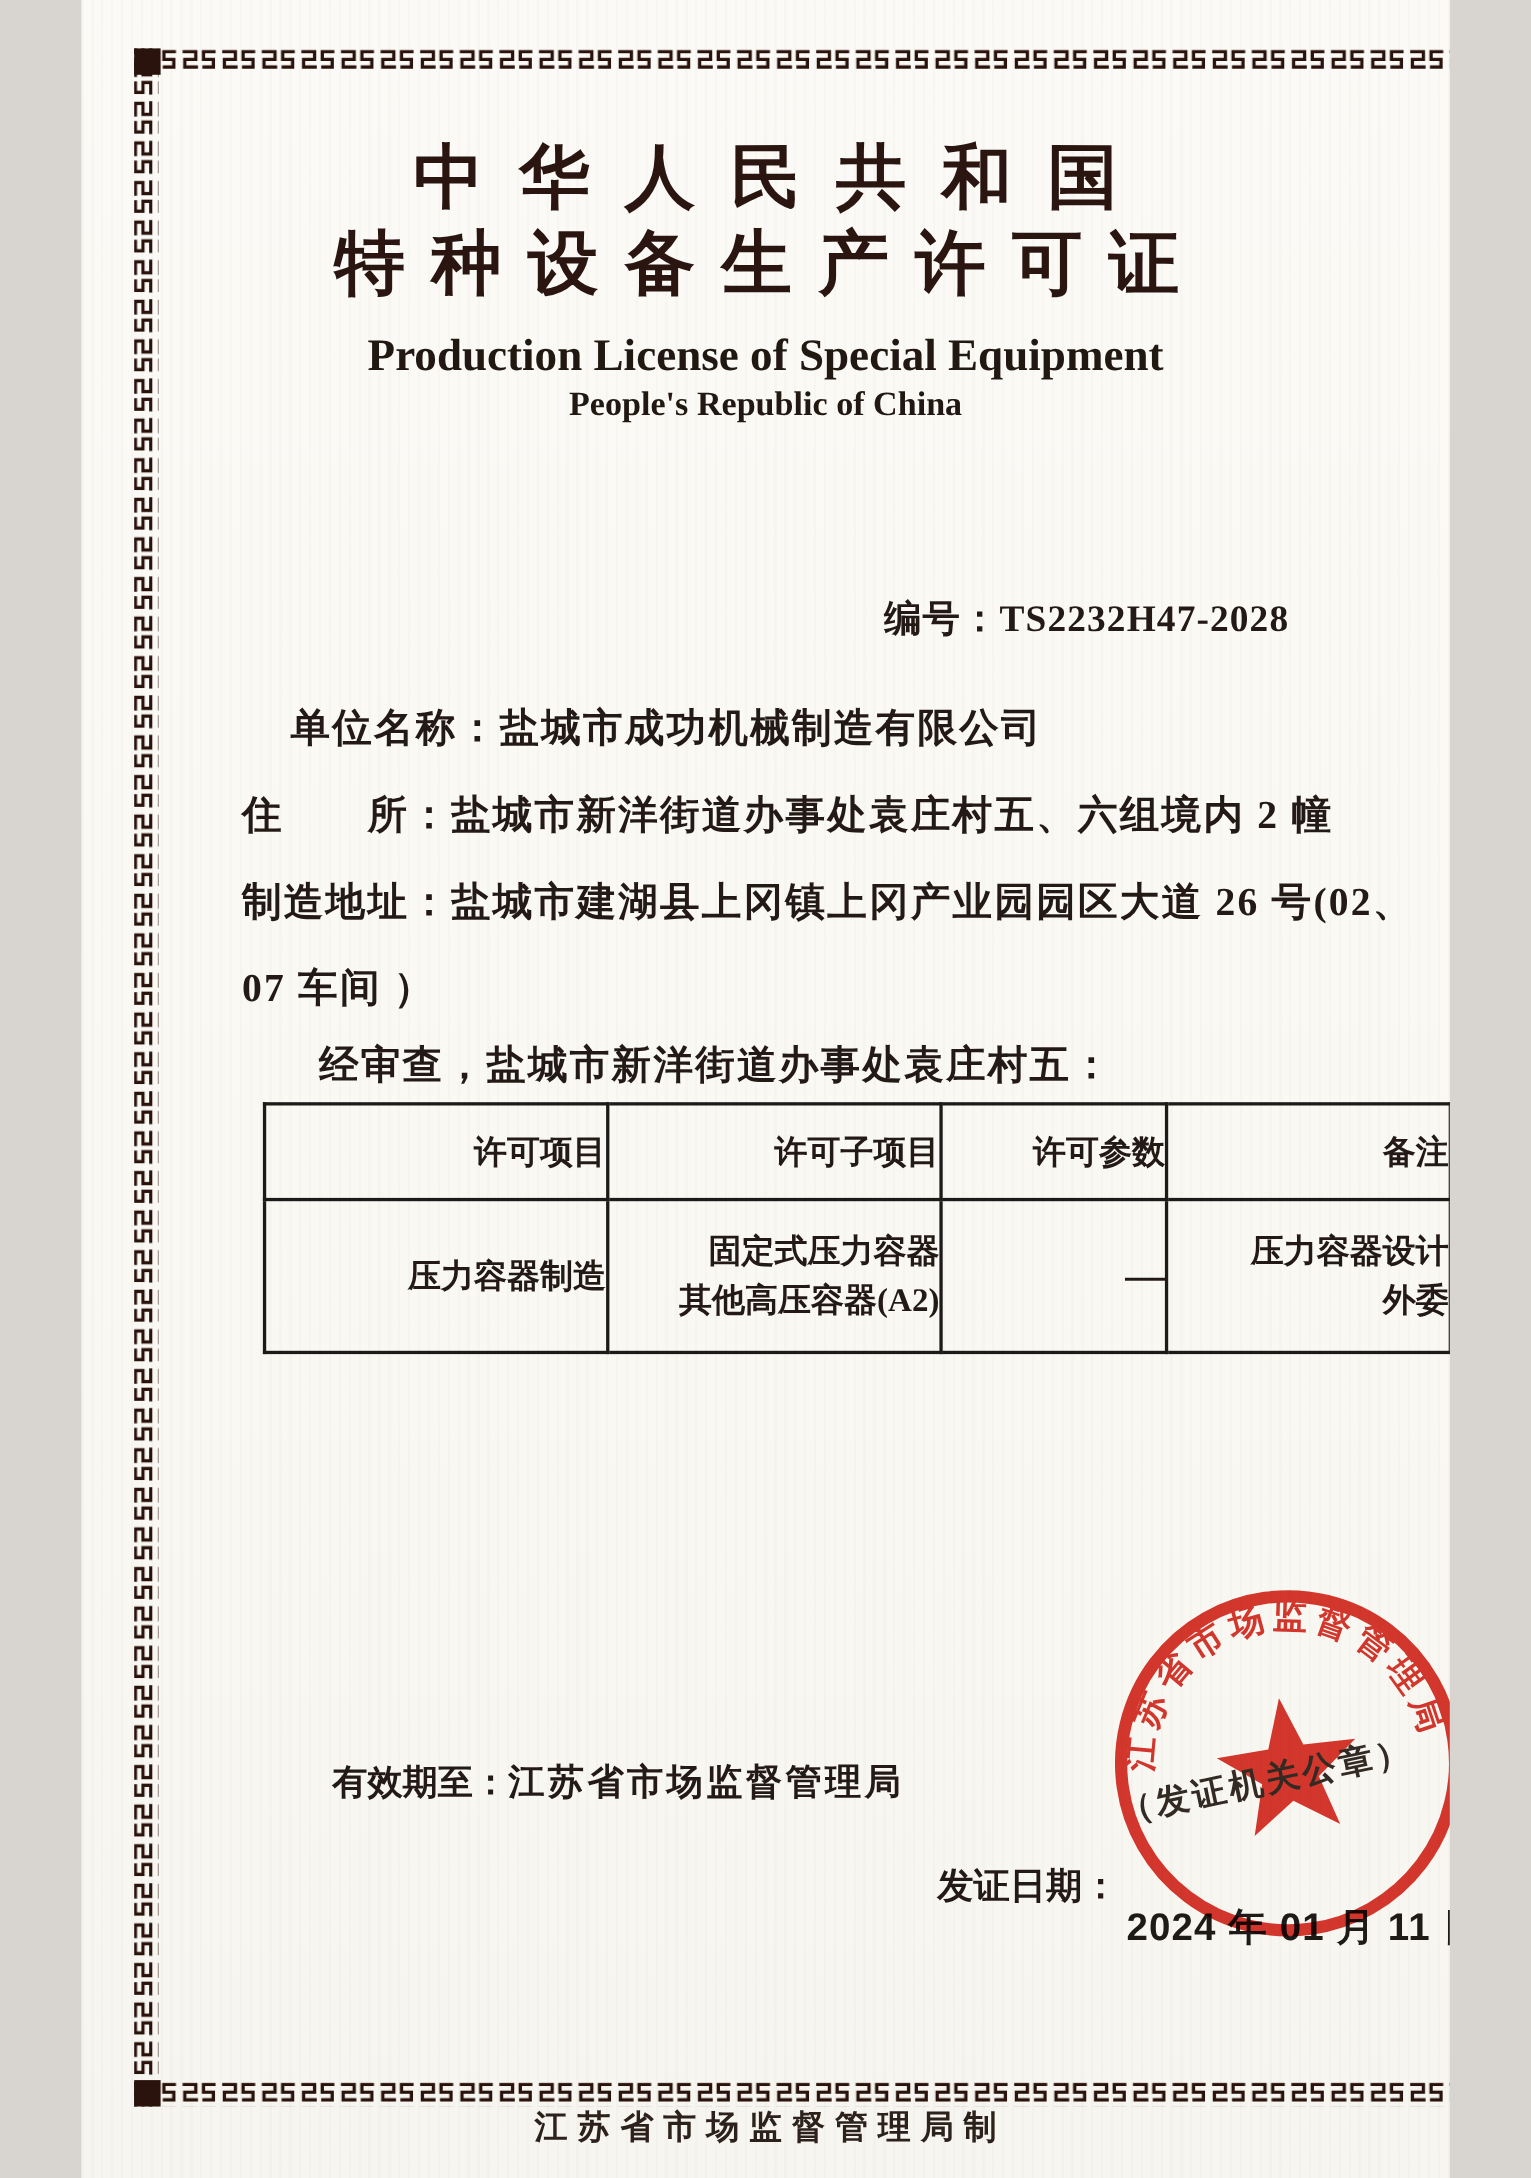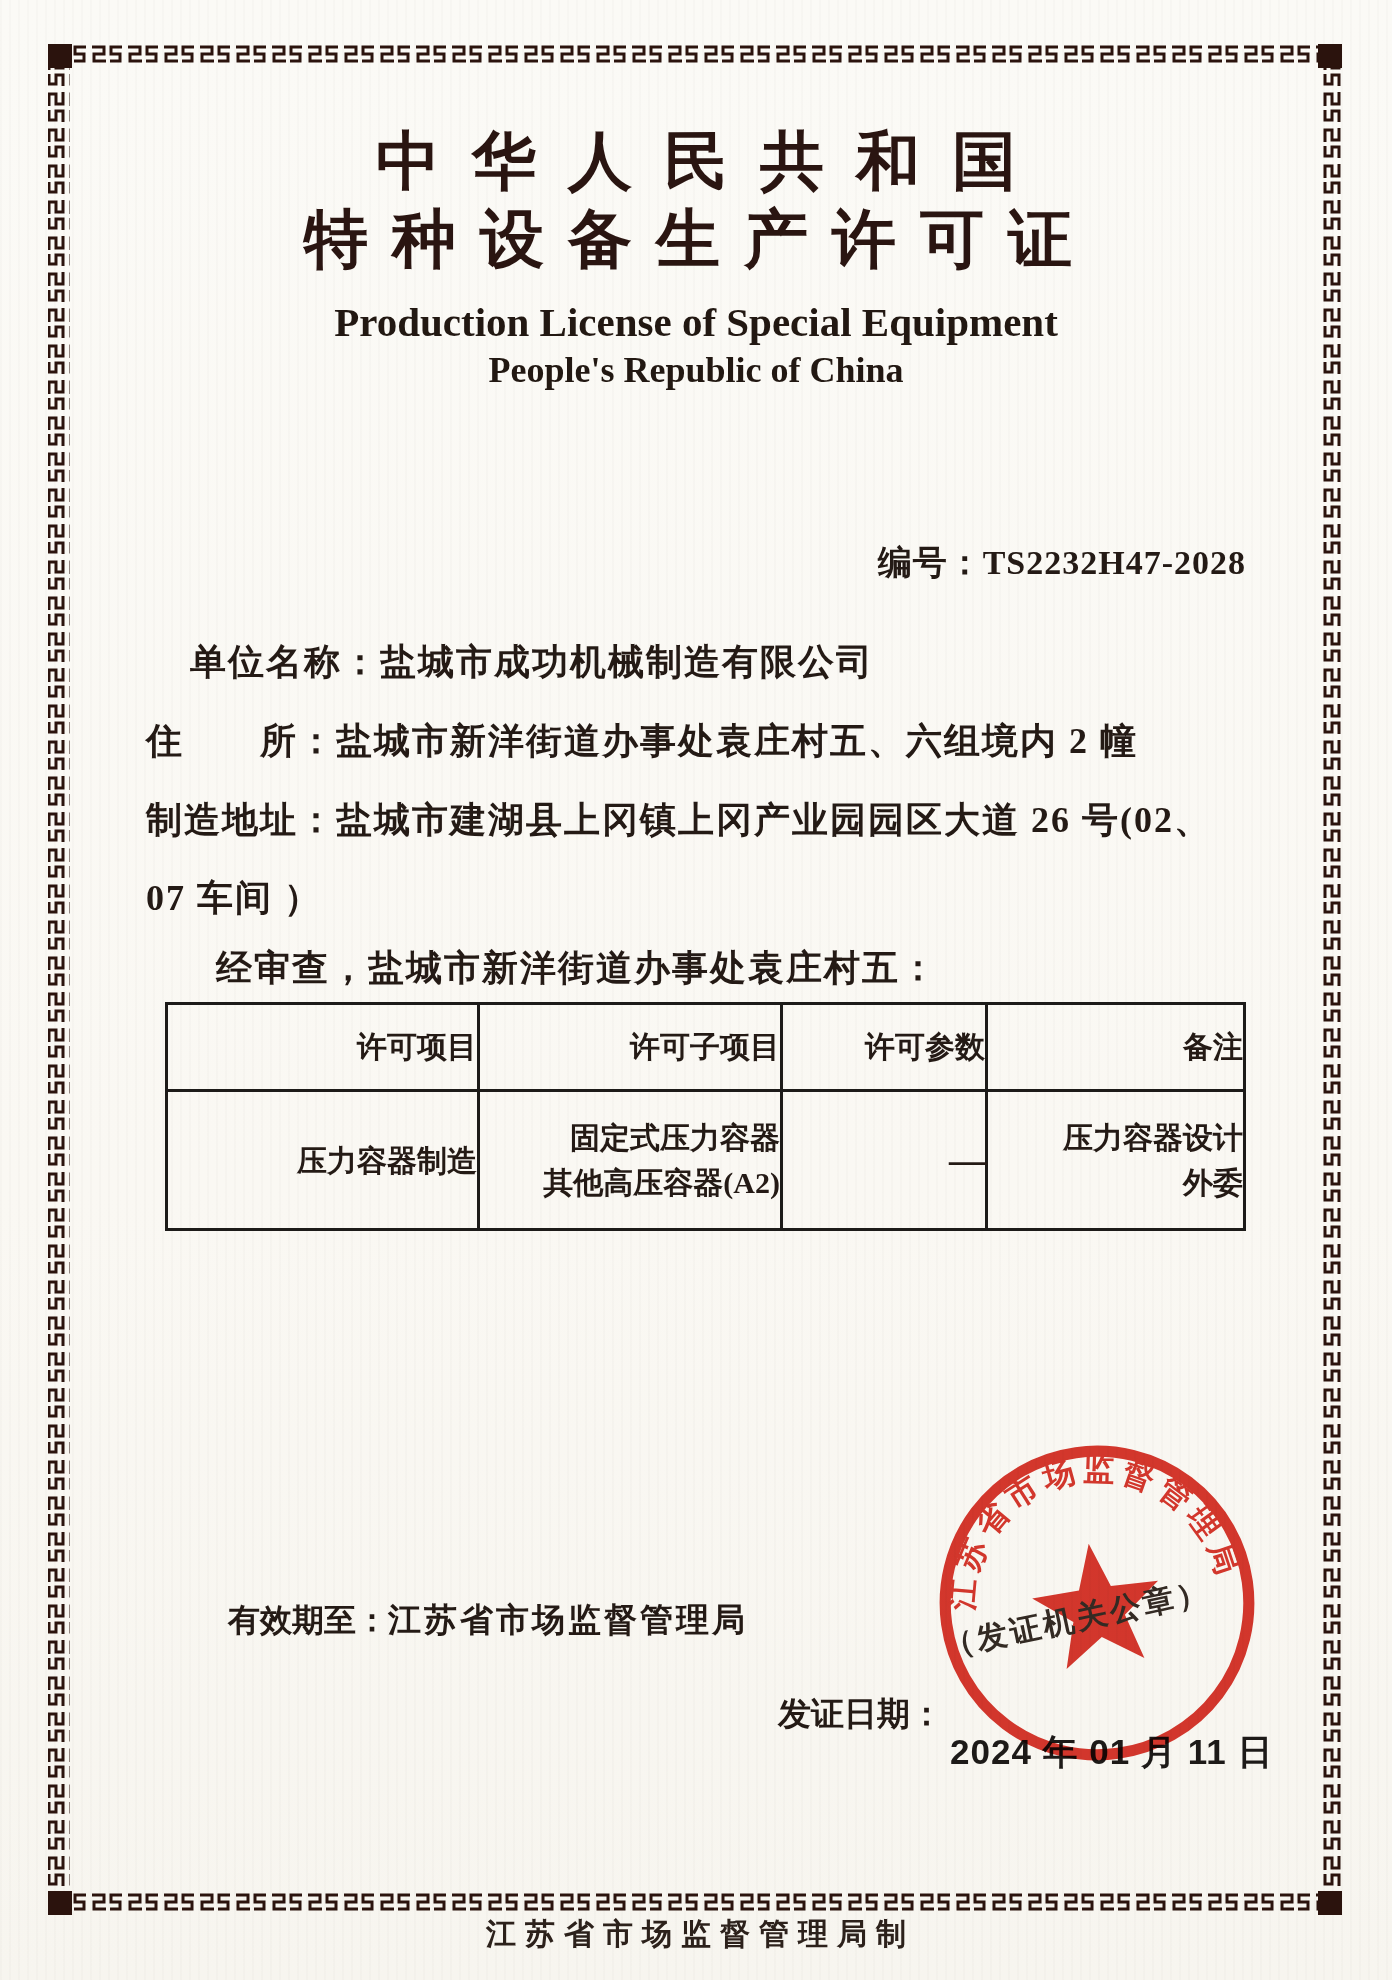--- a/index.html
+++ b/index.html
@@ -1,37 +1,37 @@
 <!DOCTYPE html>
 <html><head>
 <meta charset="utf-8">
 <style>
   html,body{margin:0;padding:0;background:#d8d5d0;}
   .doc{
     position:relative;
-    width:1392px;height:1980px;
+    width:1244px;height:1980px;
     margin:0 auto;
     background:
       repeating-linear-gradient(90deg, rgba(60,50,40,0.018) 0 2px, transparent 2px 9px),
       linear-gradient(180deg,#fbfaf6 0%,#faf8f3 60%,#f7f5ef 100%);
     font-family:"Liberation Serif","DejaVu Serif",serif;
     color:#241a15;
     overflow:hidden;
   }
   .abs{position:absolute;}
   .center{left:0;right:0;text-align:center;}
 
   
   .frame{position:absolute;left:0;top:0;pointer-events:none;}
 
   
   .t-cn1{top:118px;font-size:64px;font-weight:700;letter-spacing:32px;padding-left:32px;color:#2a1511;}
   .t-cn2{top:196px;font-size:64px;font-weight:700;letter-spacing:24px;padding-left:8px;color:#2a1511;}
   .t-en1{top:298px;font-size:41px;font-weight:700;color:#221812;}
-  .t-en2{top:349px;font-size:36px;font-weight:700;color:#221812;}
+  .t-en2{top:349px;font-size:31px;font-weight:700;color:#221812;}
 
   .license-no{top:540px;right:146px;font-size:34px;font-weight:600;letter-spacing:1px;text-align:right;}
 
   .field{left:146px;font-size:36px;font-weight:600;letter-spacing:2px;white-space:nowrap;}
   .f-company{top:638px;margin-left:44px;}
   .f-residence{top:717px;}
   .f-mfg1{top:796px;}
   .f-mfg2{top:874px;}
   .f-approval{top:944px;left:216px;font-size:36px;font-weight:700;}
 

